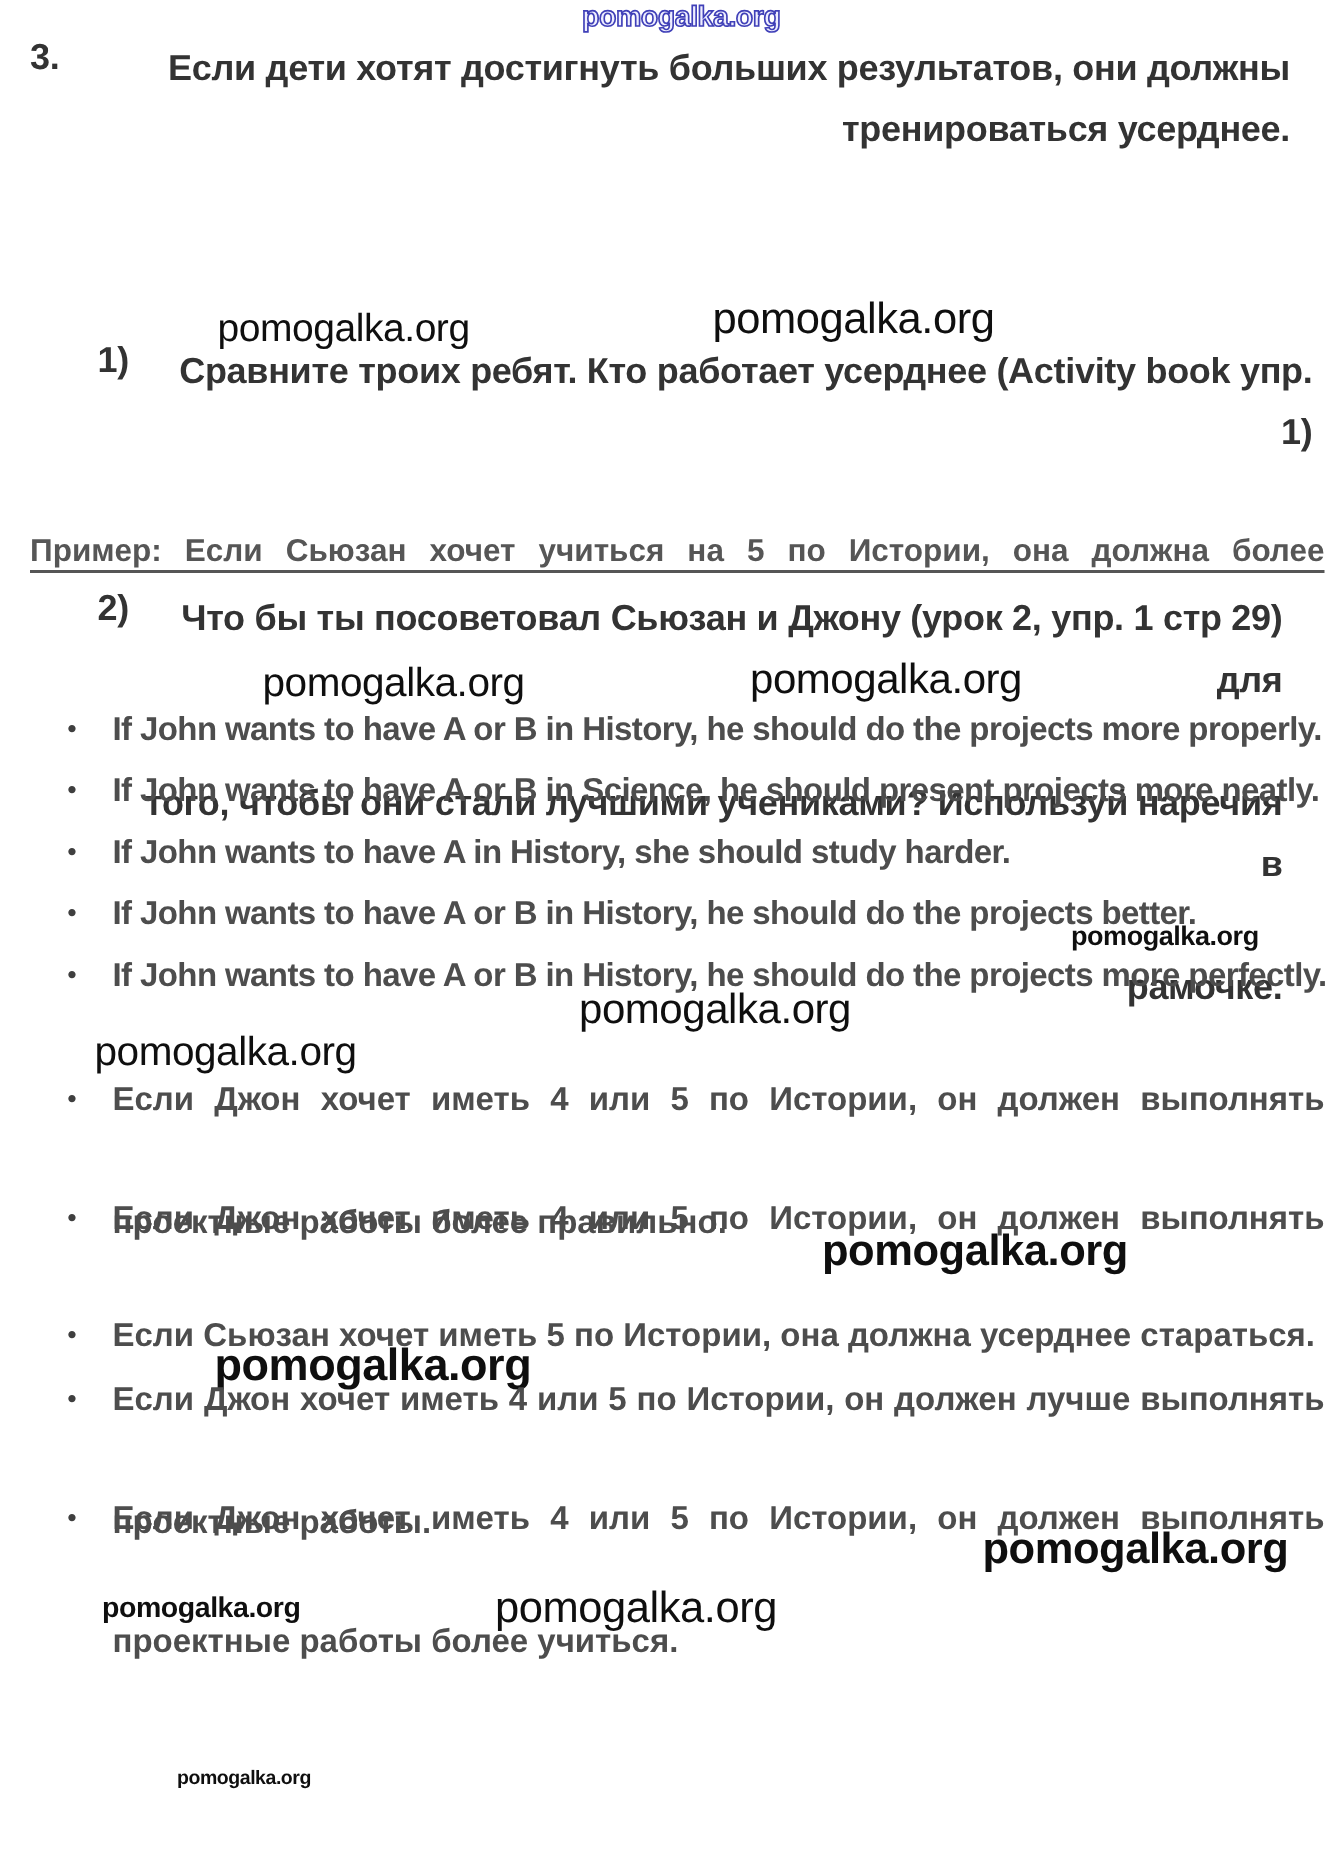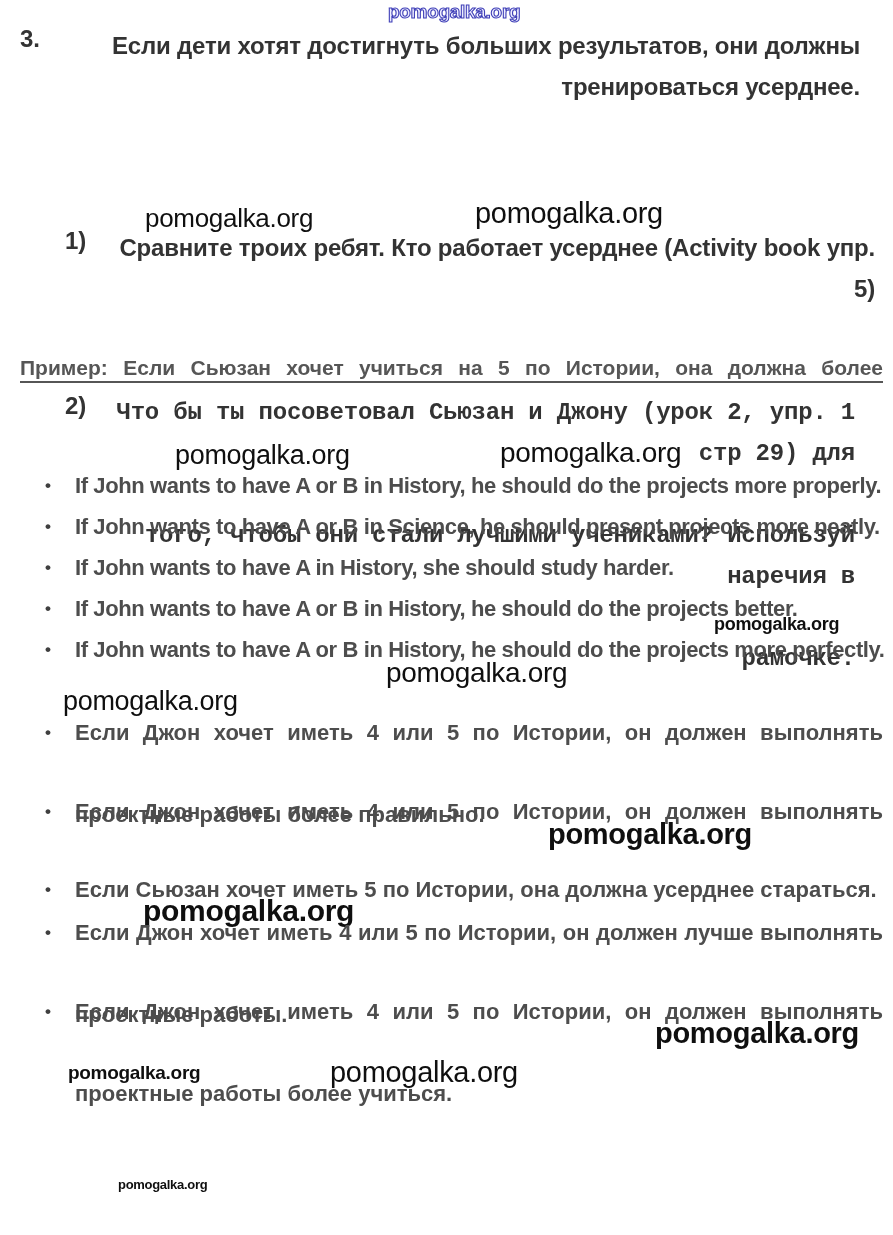--- a/index.html
+++ b/index.html
@@ -62,27 +62,27 @@
     <span class="num">3.</span>
     <div style="margin-left:40px;">
       <span class="line">Если дети хотят достигнуть больших результатов, они должны</span>
       <span class="line">тренироваться усерднее.</span>
     </div>
   </div>
 
   <div class="abs head numwrap" style="left:65px; top:145px; width:810px;">
     <span class="num">1)</span>
     <div style="margin-left:30px;">
-      <span class="line">Сравните троих ребят. Кто работает усерднее (Activity book упр. 5)</span>
+      <span class="line">Сравните троих ребят. Кто работает усерднее (Activity book упр. 1)</span>
     </div>
   </div>
 
   <div class="abs head numwrap" style="left:65px; top:228px; width:790px;">
     <span class="num">2)</span>
-    <div style="margin-left:30px; line-height:42px;font-family:Liberation Mono, monospace;">
+    <div style="margin-left:30px; line-height:42px;">
       <span class="line jline">Что бы ты посоветовал Сьюзан и Джону (урок 2, упр. 1 стр 29) для</span>
       <span class="line jline">того, чтобы они стали лучшими учениками? Используй наречия в</span>
       <span class="line">рамочке.</span>
     </div>
   </div>
 
   <div class="abs example" style="left:20px; top:347px; width:863px;">
     <span class="line jline ul">Пример: Если Сьюзан хочет учиться на 5 по Истории, она должна более</span>
   </div>
 

